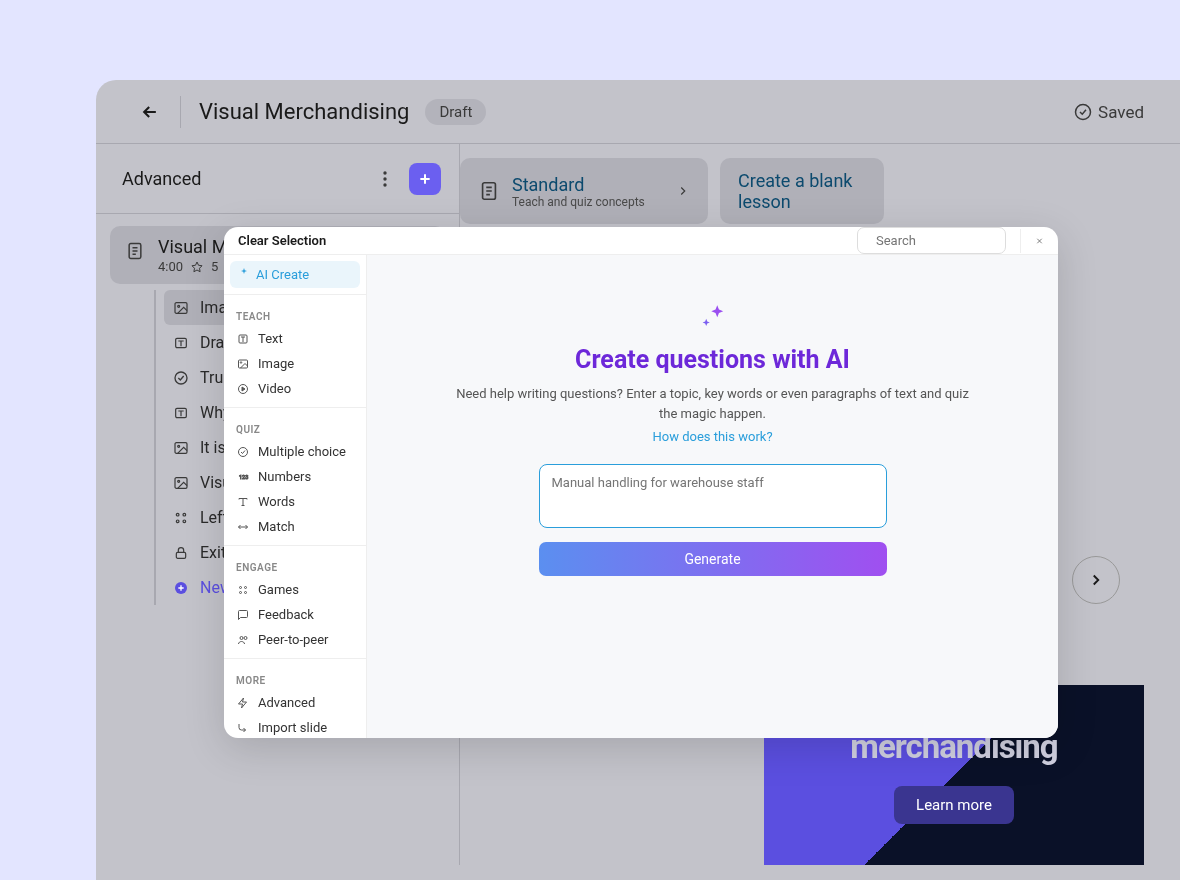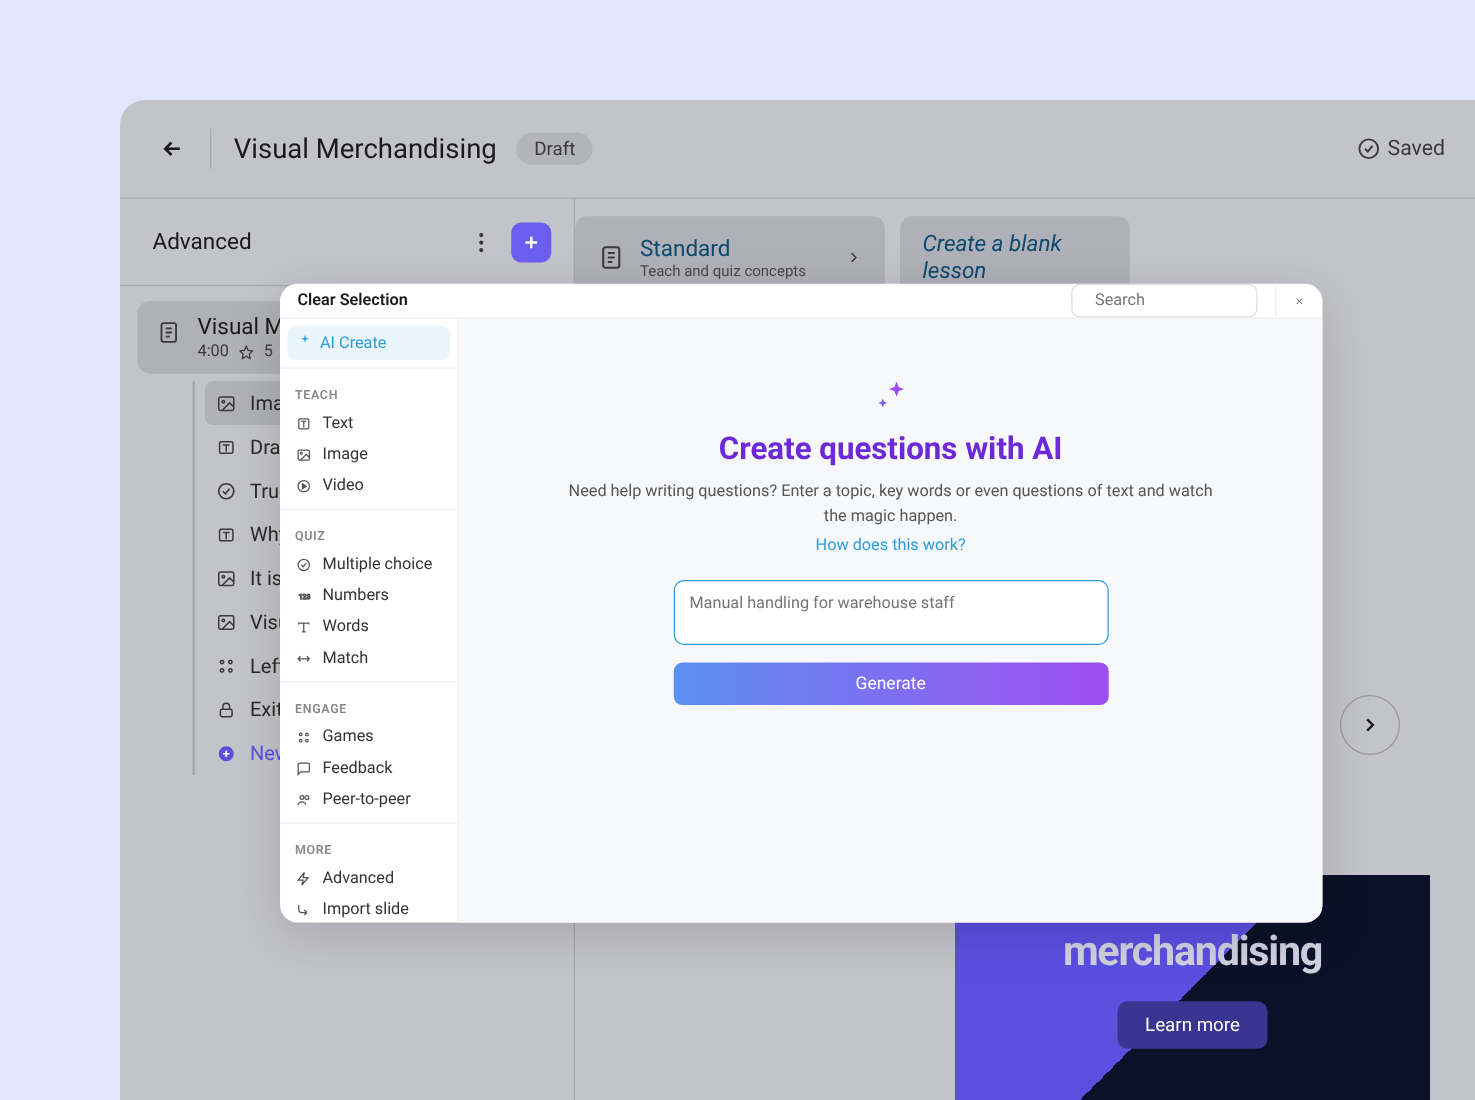--- a/index.html
+++ b/index.html
@@ -1,20 +1,20 @@
 <!DOCTYPE html>
 <html><head>
 <meta charset="utf-8">
 <style>
 * { margin: 0; padding: 0; box-sizing: border-box; font-family: -apple-system, BlinkMacSystemFont, "Segoe UI", Roboto, sans-serif; }
 body { width: 1180px; height: 880px; background: #e3e5ff; overflow: hidden; position: relative; }
 
 .app-window { position: absolute; top: 80px; left: 96px; right: 0; bottom: 0; background: #c3c3ca; border-radius: 20px 0 0 0; overflow: hidden; }
 
-.header { height: 79px; display: flex; align-items: center; padding: 0 24px; border-bottom: 1px solid #a8a8b0; }
+.header { height: 64px; display: flex; align-items: center; padding: 0 36px; border-bottom: 1px solid #a8a8b0; }
 .back-btn { width: 36px; height: 36px; display: flex; align-items: center; justify-content: center; cursor: pointer; }
 .divider-v { width: 1px; height: 32px; background: #a8a8b0; margin: 0 18px 0 12px; }
 .title { font-size: 22px; color: #1a1a1a; font-weight: 400; }
 .draft-badge { margin-left: 16px; background: #b3b3bb; color: #3a3a3a; padding: 4px 14px; border-radius: 14px; font-size: 15px; }
 .saved { margin-left: auto; display: flex; align-items: center; gap: 6px; font-size: 17px; color: #3a3a3a; }
 
 .body { display: flex; height: calc(100% - 79px); }
 .sidebar { width: 364px; border-right: 1px solid #a8a8b0; }
 .sidebar-head { height: 70px; display: flex; align-items: center; padding: 0 18px 0 26px; border-bottom: 1px solid #a8a8b0; }
 .sidebar-title { font-size: 18px; color: #1a1a1a; }
@@ -31,21 +31,21 @@
 .slide-item { display: flex; align-items: center; gap: 10px; padding: 8px 8px; font-size: 16px; color: #2a2a2a; border-radius: 6px; }
 .slide-item.sel { background: #b0b0b8; }
 .slide-item .si { width: 18px; height: 18px; display: flex; align-items: center; justify-content: center; flex-shrink: 0; }
 .new-slide { color: #5b4fe0; }
 
 .main { flex: 1; position: relative; }
 .cards-row { display: flex; gap: 12px; padding: 14px 0 0 0; }
 .card-op { background: #b0b0b8; border-radius: 10px; padding: 12px 18px; display: flex; align-items: center; gap: 12px; width: 248px; }
 .card-op .co-title { font-size: 18px; color: #0c4a6e; }
 .card-op .co-sub { font-size: 12px; color: #4a4a4a; }
-.card-op.blank { width: 184px; font-style: italic; }
+.card-op.blank { width: 164px; }
 .chev-r { margin-left: auto; }
 
 .hero { position: absolute; bottom: 0; right: 36px; width: 380px; height: 180px; background: linear-gradient(135deg, #5b4fe0 50%, #0a1128 50%); display: flex; flex-direction: column; align-items: center; justify-content: center; gap: 20px; }
 .hero-text { font-size: 33px; font-weight: 700; color: #d0d0e0; letter-spacing: -1px; }
 .learn-btn { background: #3a3590; color: #fff; padding: 10px 22px; border-radius: 8px; font-size: 15px; cursor: pointer; }
 
 .nav-arrow { position: absolute; right: -40px; top: 420px; width: 48px; height: 48px; border-radius: 50%; background: #c3c3ca; border: 1px solid #999; display: flex; align-items: center; justify-content: center; cursor: pointer; }
 
 .modal { position: absolute; top: 227px; left: 224px; width: 834px; height: 511px; background: #fff; border-radius: 14px; box-shadow: 0 10px 40px rgba(0,0,0,0.15); display: flex; flex-direction: column; overflow: hidden; }
 .modal-head { height: 43px; display: flex; align-items: center; padding: 0 14px; border-bottom: 1px solid #eee; }
@@ -60,21 +60,21 @@
 .cat-label { font-size: 10px; font-weight: 600; letter-spacing: 0.5px; color: #888; padding: 10px 12px 4px; }
 .m-item { display: flex; align-items: center; gap: 8px; padding: 5px 12px; font-size: 13px; color: #333; cursor: pointer; }
 .m-item .mi { width: 14px; height: 14px; display: flex; align-items: center; justify-content: center; color: #555; flex-shrink: 0; }
 .divh { height: 1px; background: #eee; margin: 6px 0; }
 
 .mcontent { flex: 1; background: #f7f8fa; display: flex; flex-direction: column; align-items: center; padding: 48px 80px 0; }
 .sparkles { margin-bottom: 12px; }
 .ai-title { font-size: 25px; font-weight: 700; color: #6d28d9; margin-bottom: 10px; }
 .ai-sub { font-size: 13px; color: #555; text-align: center; line-height: 1.5; margin-bottom: 6px; }
 .how-link { font-size: 13px; color: #2a9edb; cursor: pointer; margin-bottom: 20px; }
-.ai-input { width: 348px; height: 52px; border: 1.5px solid #2a9edb; border-radius: 8px; padding: 10px 12px; font-size: 13px; color: #888; background: #fff; resize: none; outline: none; }
+.ai-input { width: 348px; height: 64px; border: 1.5px solid #2a9edb; border-radius: 8px; padding: 10px 12px; font-size: 13px; color: #888; background: #fff; resize: none; outline: none; }
 .gen-btn { width: 348px; height: 34px; margin-top: 14px; background: linear-gradient(90deg, #5b8ff0, #a04ff0); color: #fff; border: none; border-radius: 7px; font-size: 14px; cursor: pointer; }
 
 svg { display: block; }
 </style>
 </head>
 <body>
 
 <div class="app-window">
 
   <div class="header">
@@ -408,19 +408,19 @@
     </div>
 
     <div class="mcontent">
       <div class="sparkles" biggest="">
         <svg width="34" height="30" viewBox="0 0 40 34">
           <path d="M25 2l2 5 5 2-5 2-2 5-2-5-5-2 5-2z" fill="#9b4ff0"></path>
           <path d="M12 18l1.2 3 3 1.2-3 1.2-1.2 3-1.2-3-3-1.2 3-1.2z" fill="#7b5ff0"></path>
         </svg>
       </div>
       <div class="ai-title">Create questions with AI</div>
-      <div class="ai-sub">Need help writing questions? Enter a topic, key words or even questions of text and watch the magic happen.</div>
+      <div class="ai-sub">Need help writing questions? Enter a topic, key words or even paragraphs of text and quiz the magic happen.</div>
       <div class="how-link">How does this work?</div>
       <textarea class="ai-input" placeholder="Manual handling for warehouse staff" style=""></textarea>
       <button class="gen-btn">Generate</button>
     </div>
   </div>
 </div>
 
 </body></html>

